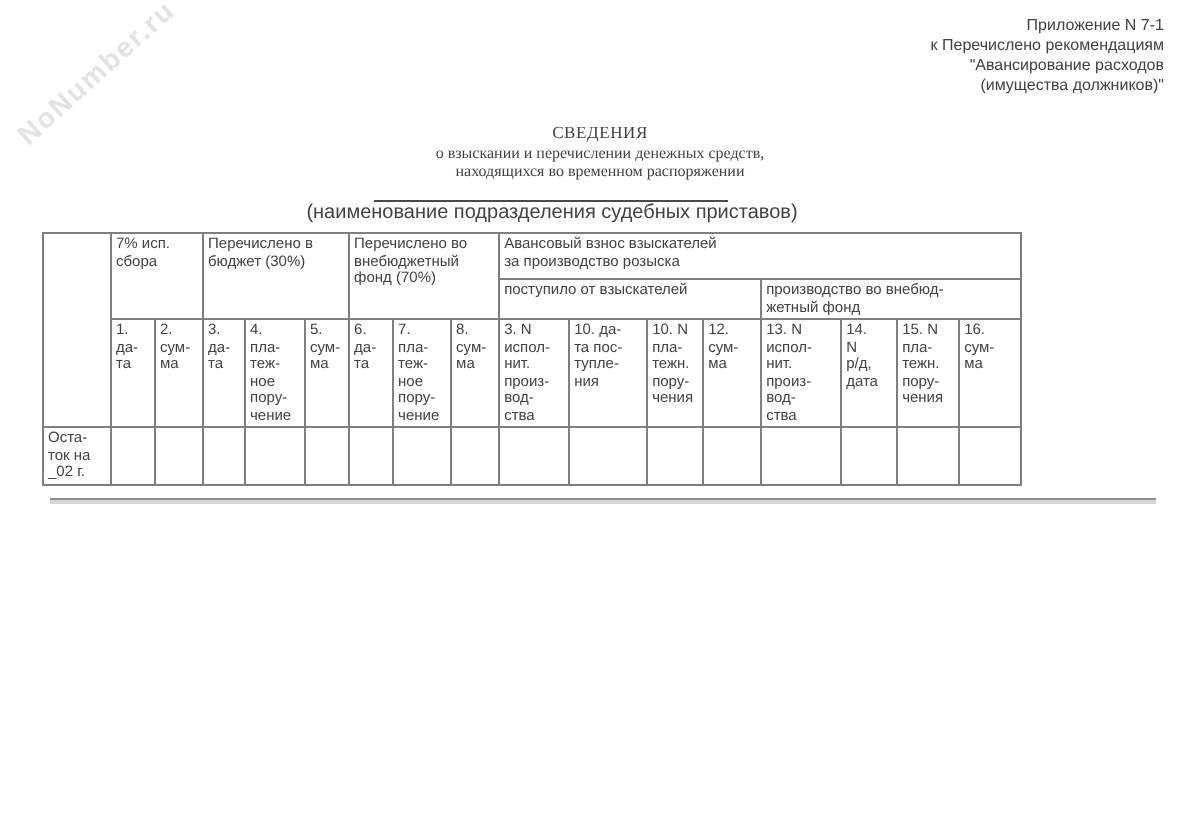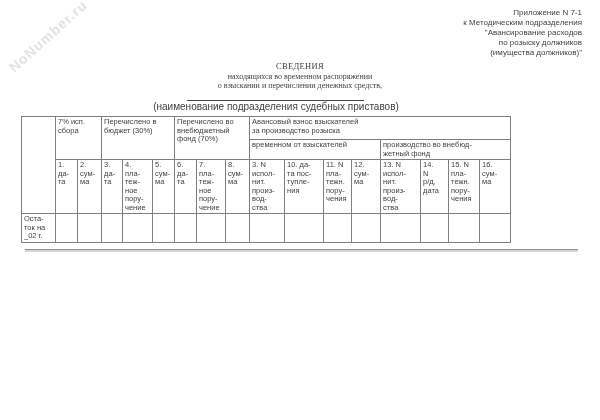--- a/index.html
+++ b/index.html
@@ -68,30 +68,29 @@
 </style>
 </head>
 <body>
 
 <div class="page">
 
   <div class="watermark">NoNumber.ru</div>
 
   <div class="corner-note">
     <div>Приложение N 7-1</div>
-    <div>к Методическим подразделения</div>
+    <div>к Перечислено рекомендациям</div>
     <div>"Авансирование расходов</div>
-    <div>по розыску должников</div>
     <div>(имущества должников)"</div>
   </div>
 
   <div class="title-block">
     <div class="title-heading">СВЕДЕНИЯ</div>
+    <div>о взыскании и перечислении денежных средств,</div>
     <div>находящихся во временном распоряжении</div>
-    <div>о взыскании и перечислении денежных средств,</div>
   </div>
 
   <div class="name-line"></div>
   <div class="name-caption">(наименование подразделения судебных приставов)</div>
 
   <table class="report">
     <colgroup>
       <col style="width:34px">
         <col style="width:22px">
         <col style="width:24px">
@@ -117,21 +116,21 @@
 сбора</td>
       <td colspan="3" rowspan="2">Перечислено в
 бюджет (30%)</td>
       <td colspan="3" rowspan="2">Перечислено во
 внебюджетный
 фонд (70%)</td>
       <td colspan="8">Авансовый взнос взыскателей
 за производство розыска</td>
     </tr>
     <tr class="rB">
-      <td colspan="4">временном от взыскателей</td>
+      <td colspan="4">поступило от взыскателей</td>
       <td colspan="4">производство во внебюд-
 жетный фонд</td>
     </tr>
     <tr class="rC">
       <td>1.
 да-
 та</td>
       <td>2.
 сум-
 ма</td>
@@ -162,21 +161,21 @@
       <td>3. N
 испол-
 нит.
 произ-
 вод-
 ства</td>
       <td>10. да-
 та пос-
 тупле-
 ния</td>
-      <td>11. N
+      <td>10. N
 пла-
 тежн.
 пору-
 чения</td>
       <td>12.
 сум-
 ма</td>
       <td>13. N
 испол-
 нит.

